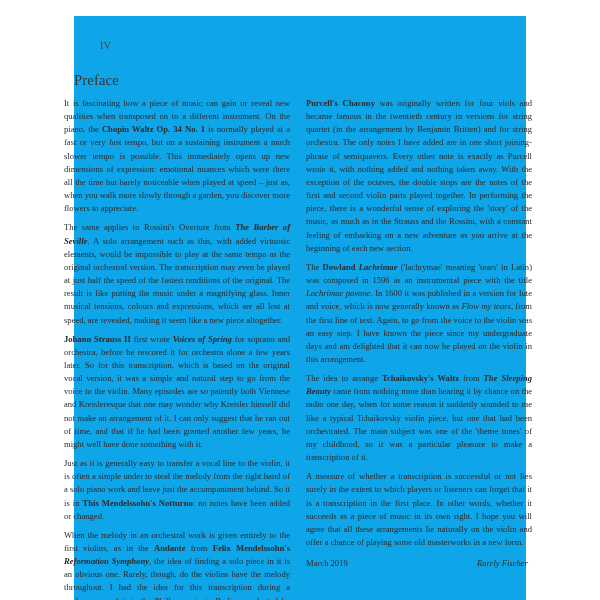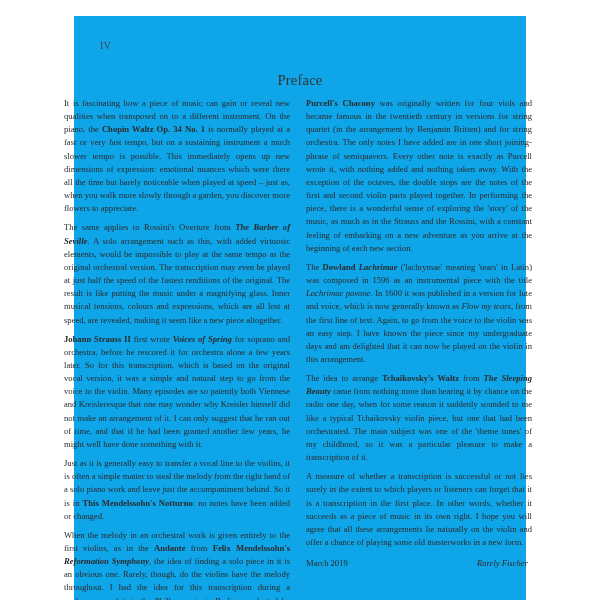--- a/index.html
+++ b/index.html
@@ -20,21 +20,21 @@
     .page-number {
       position: absolute;
       left: 26px; top: 24px;
       font-size: 10px;
       color: #444;
       letter-spacing: 0.5px;
     }
     .title {
       position: absolute;
       left: 0; right: 0; top: 56px;
-      text-align: center;
+      text-align: left;
       font-size: 14.5px;
       color: #333;
       letter-spacing: 0.2px;
     }
     .col {
       position: absolute;
       top: 81px;
       width: 226px;
       font-size: 8.6px;
       line-height: 13.15px;
@@ -67,21 +67,21 @@
     <p>
       <span>It is fascinating how a piece of music can gain or reveal new qualities when transposed on to a different instrument. On the piano, the </span><span class="b">Chopin Waltz Op. 34 No. 1</span><span> is normally played at a fast or very fast tempo, but on a sustaining instrument a much slower tempo is possible. This immediately opens up new dimensions of expression: emotional nuances which were there all the time but barely noticeable when played at speed – just as, when you walk more slowly through a garden, you discover more flowers to appreciate.</span>
     </p>
     <p>
       <span>The same applies to Rossini's Overture from </span><span class="bi">The Barber of Seville</span><span>. A solo arrangement such as this, with added virtuosic elements, would be impossible to play at the same tempo as the original orchestral version. The transcription may even be played at just half the speed of the fastest renditions of the original. The result is like putting the music under a magnifying glass. Inner musical tensions, colours and expressions, which are all lost at speed, are revealed, making it seem like a new piece altogether.</span>
     </p>
     <p>
       <span class="b">Johann Strauss II</span><span> first wrote </span><span class="bi">Voices of Spring</span><span> for soprano and orchestra, before he rescored it for orchestra alone a few years later. So for this transcription, which is based on the original vocal version, it was a simple and natural step to go from the voice to the violin. Many episodes are so patently both Viennese and Kreisleresque that one may wonder why Kreisler himself did not make an arrangement of it. I can only suggest that he ran out of time, and that if he had been granted another few years, he might well have done something with it.</span>
     </p>
     <p>
-      <span>Just as it is generally easy to transfer a vocal line to the violins, it is often a simple matter to steal the melody from the right hand of a solo piano work and leave just the accompaniment behind. So it is in </span><span class="b">This Mendelssohn's Notturno</span><span>: no notes have been added or changed.</span>
+      <span>Just as it is generally easy to transfer a vocal line to the violin, it is often a simple under to steal the melody from the right hand of a solo piano work and leave just the accompaniment behind. So it is in </span><span class="b">This Mendelssohn's Notturno</span><span>: no notes have been added or changed.</span>
     </p>
     <p>
       <span>When the melody in an orchestral work is given entirely to the first violins, as in the </span><span class="b">Andante</span><span> from </span><span class="b">Felix Mendelssohn's</span><span> </span><span class="bi">Reformation Symphony</span><span>, the idea of finding a solo piece in it is an obvious one. Rarely, though, do the violins have the melody throughout. I had the idea for this transcription during a performance of it in the Philharmonie in Berlin, conducted by Claudio Abbado, sometime in the 1980s when I was playing in the London Symphony Orchestra. One can even imagine the composer first visualizing or playing the piece on the piano, before orchestrating it.</span>
     </p>
   </div>
 
   <div class="col right">
     <p>
       <span class="b">Purcell's Chacony</span><span> was originally written for four viols and became famous in the twentieth century in versions for string quartet (in the arrangement by Benjamin Britten) and for string orchestra. The only notes I have added are in one short joining-phrase of semiquavers. Every other note is exactly as Purcell wrote it, with nothing added and nothing taken away. With the exception of the octaves, the double stops are the notes of the first and second violin parts played together. In performing the piece, there is a wonderful sense of exploring the 'story' of the music, as much as in the Strauss and the Rossini, with a constant feeling of embarking on a new adventure as you arrive at the beginning of each new section.</span>
     </p>

